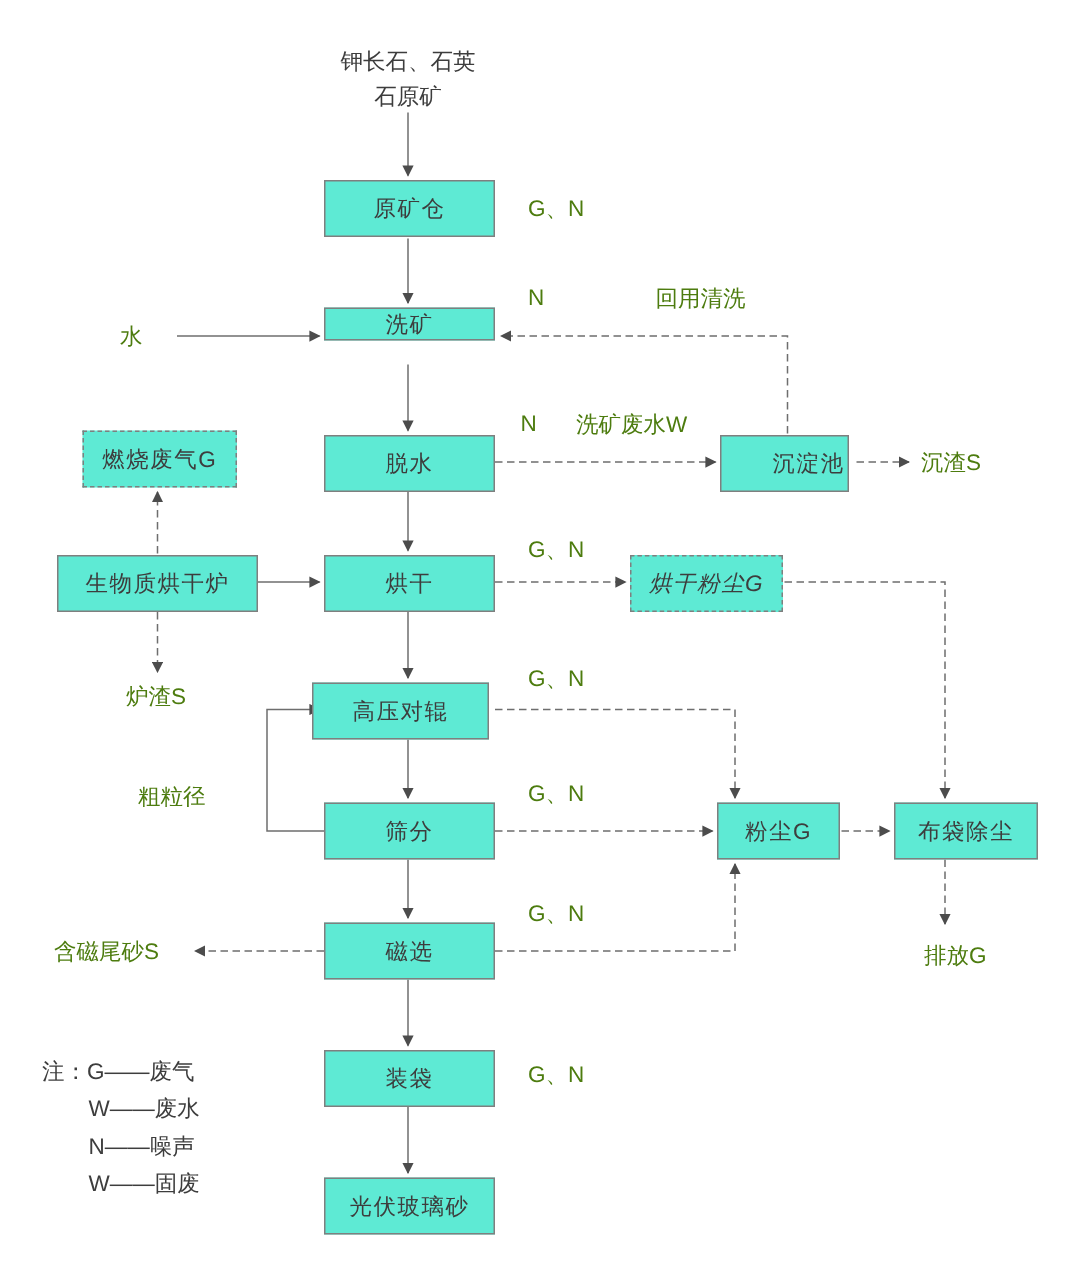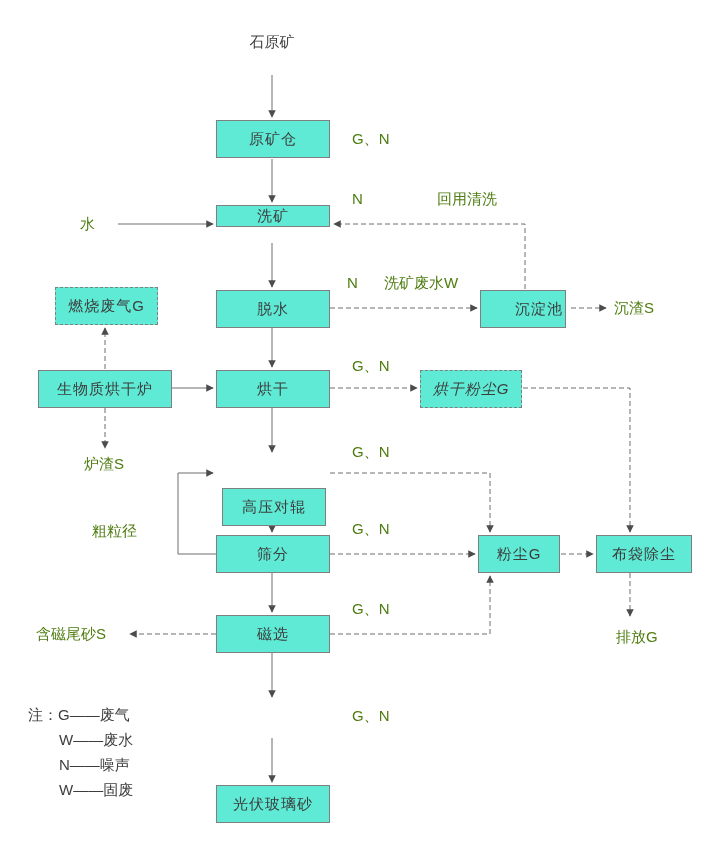--- a/index.html
+++ b/index.html
@@ -93,30 +93,32 @@
         <line x1="330" y1="554" x2="475" y2="554" marker-end="url(#arr)"></line>
         <line x1="561" y1="554" x2="593" y2="554" marker-end="url(#arr)"></line>
         <line x1="630" y1="573" x2="630" y2="616" marker-end="url(#arr)"></line>
         <line x1="216" y1="634" x2="130" y2="634" marker-end="url(#arr)"></line>
         <polyline points="330,634 490,634 490,576" marker-end="url(#arr)"></polyline>
       </g>
     </g>
   </svg>
 
   <div class="src">
+    <span>钾长石、石英</span>
     <span>石原矿</span>
   </div>
 
   <div class="box" style="left:216px; top:120px; width:114px; height:38px;">原矿仓</div>
   <div class="box" style="left:216px; top:205px; width:114px; height:22px;">洗矿</div>
   <div class="box" style="left:216px; top:290px; width:114px; height:38px;">脱水</div>
   <div class="box" style="left:216px; top:370px; width:114px; height:38px;">烘干</div>
-  <div class="box" style="left:222px; top:455px; width:104px; height:38px;margin-top:33px;">高压对辊</div>
+  <div class="box" style="left:208px; top:455px; width:118px; height:38px;">高压对辊</div>
   <div class="box" style="left:216px; top:615px; width:114px; height:38px;">磁选</div>
   <div class="box" style="left:216px; top:535px; width:114px; height:38px;">筛分</div>
+  <div class="box" style="left:216px; top:700px; width:114px; height:38px;">装袋</div>
   <div class="box" style="left:216px; top:785px; width:114px; height:38px;">光伏玻璃砂</div>
 
   <div class="box" style="left:38px; top:370px; width:134px; height:38px;">生物质烘干炉</div>
   <div class="box" style="left:480px; top:290px; width:86px; height:38px;padding-left:32px;">沉淀池</div>
   <div class="box dashed" style="left:55px; top:287px; width:103px; height:38px;">燃烧废气G</div>
   <div class="box dashed" style="left:420px; top:370px; width:102px; height:38px;font-style:italic;">烘干粉尘G</div>
   <div class="box" style="left:478px; top:535px; width:82px; height:38px;">粉尘G</div>
   <div class="box" style="left:596px; top:535px; width:96px; height:38px;">布袋除尘</div>
 
   <span class="lbl" style="left:80px;  top:215px;">水</span>

